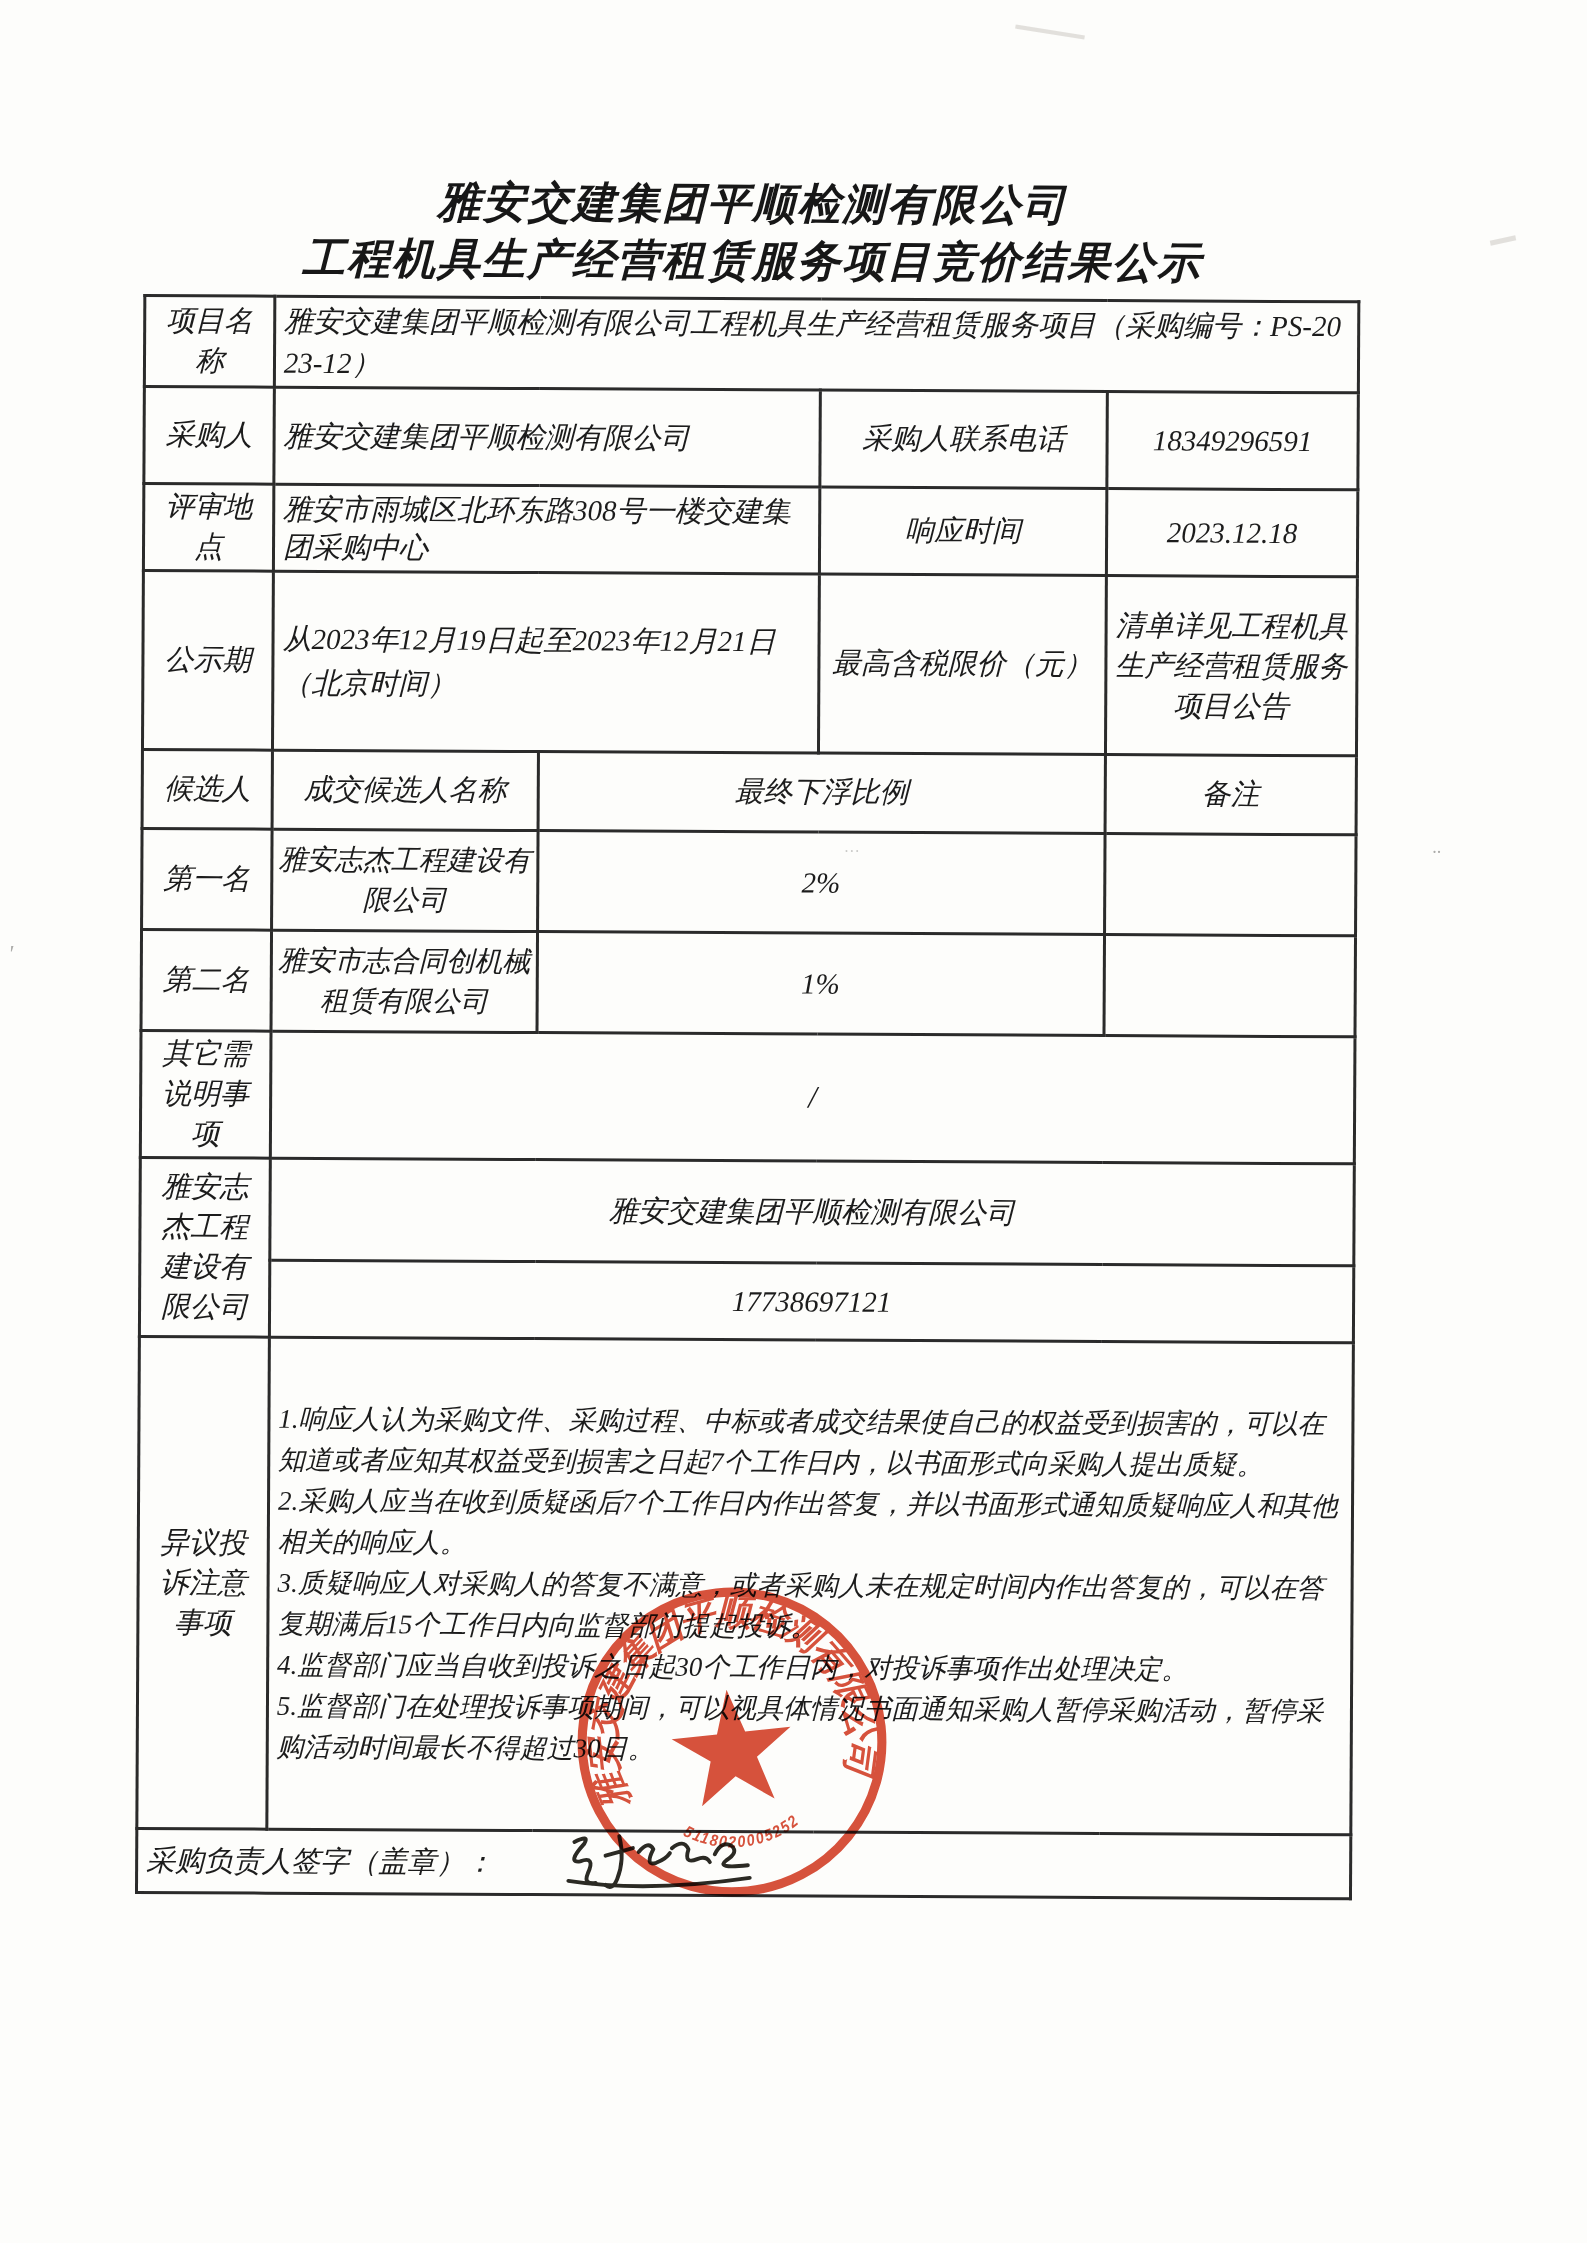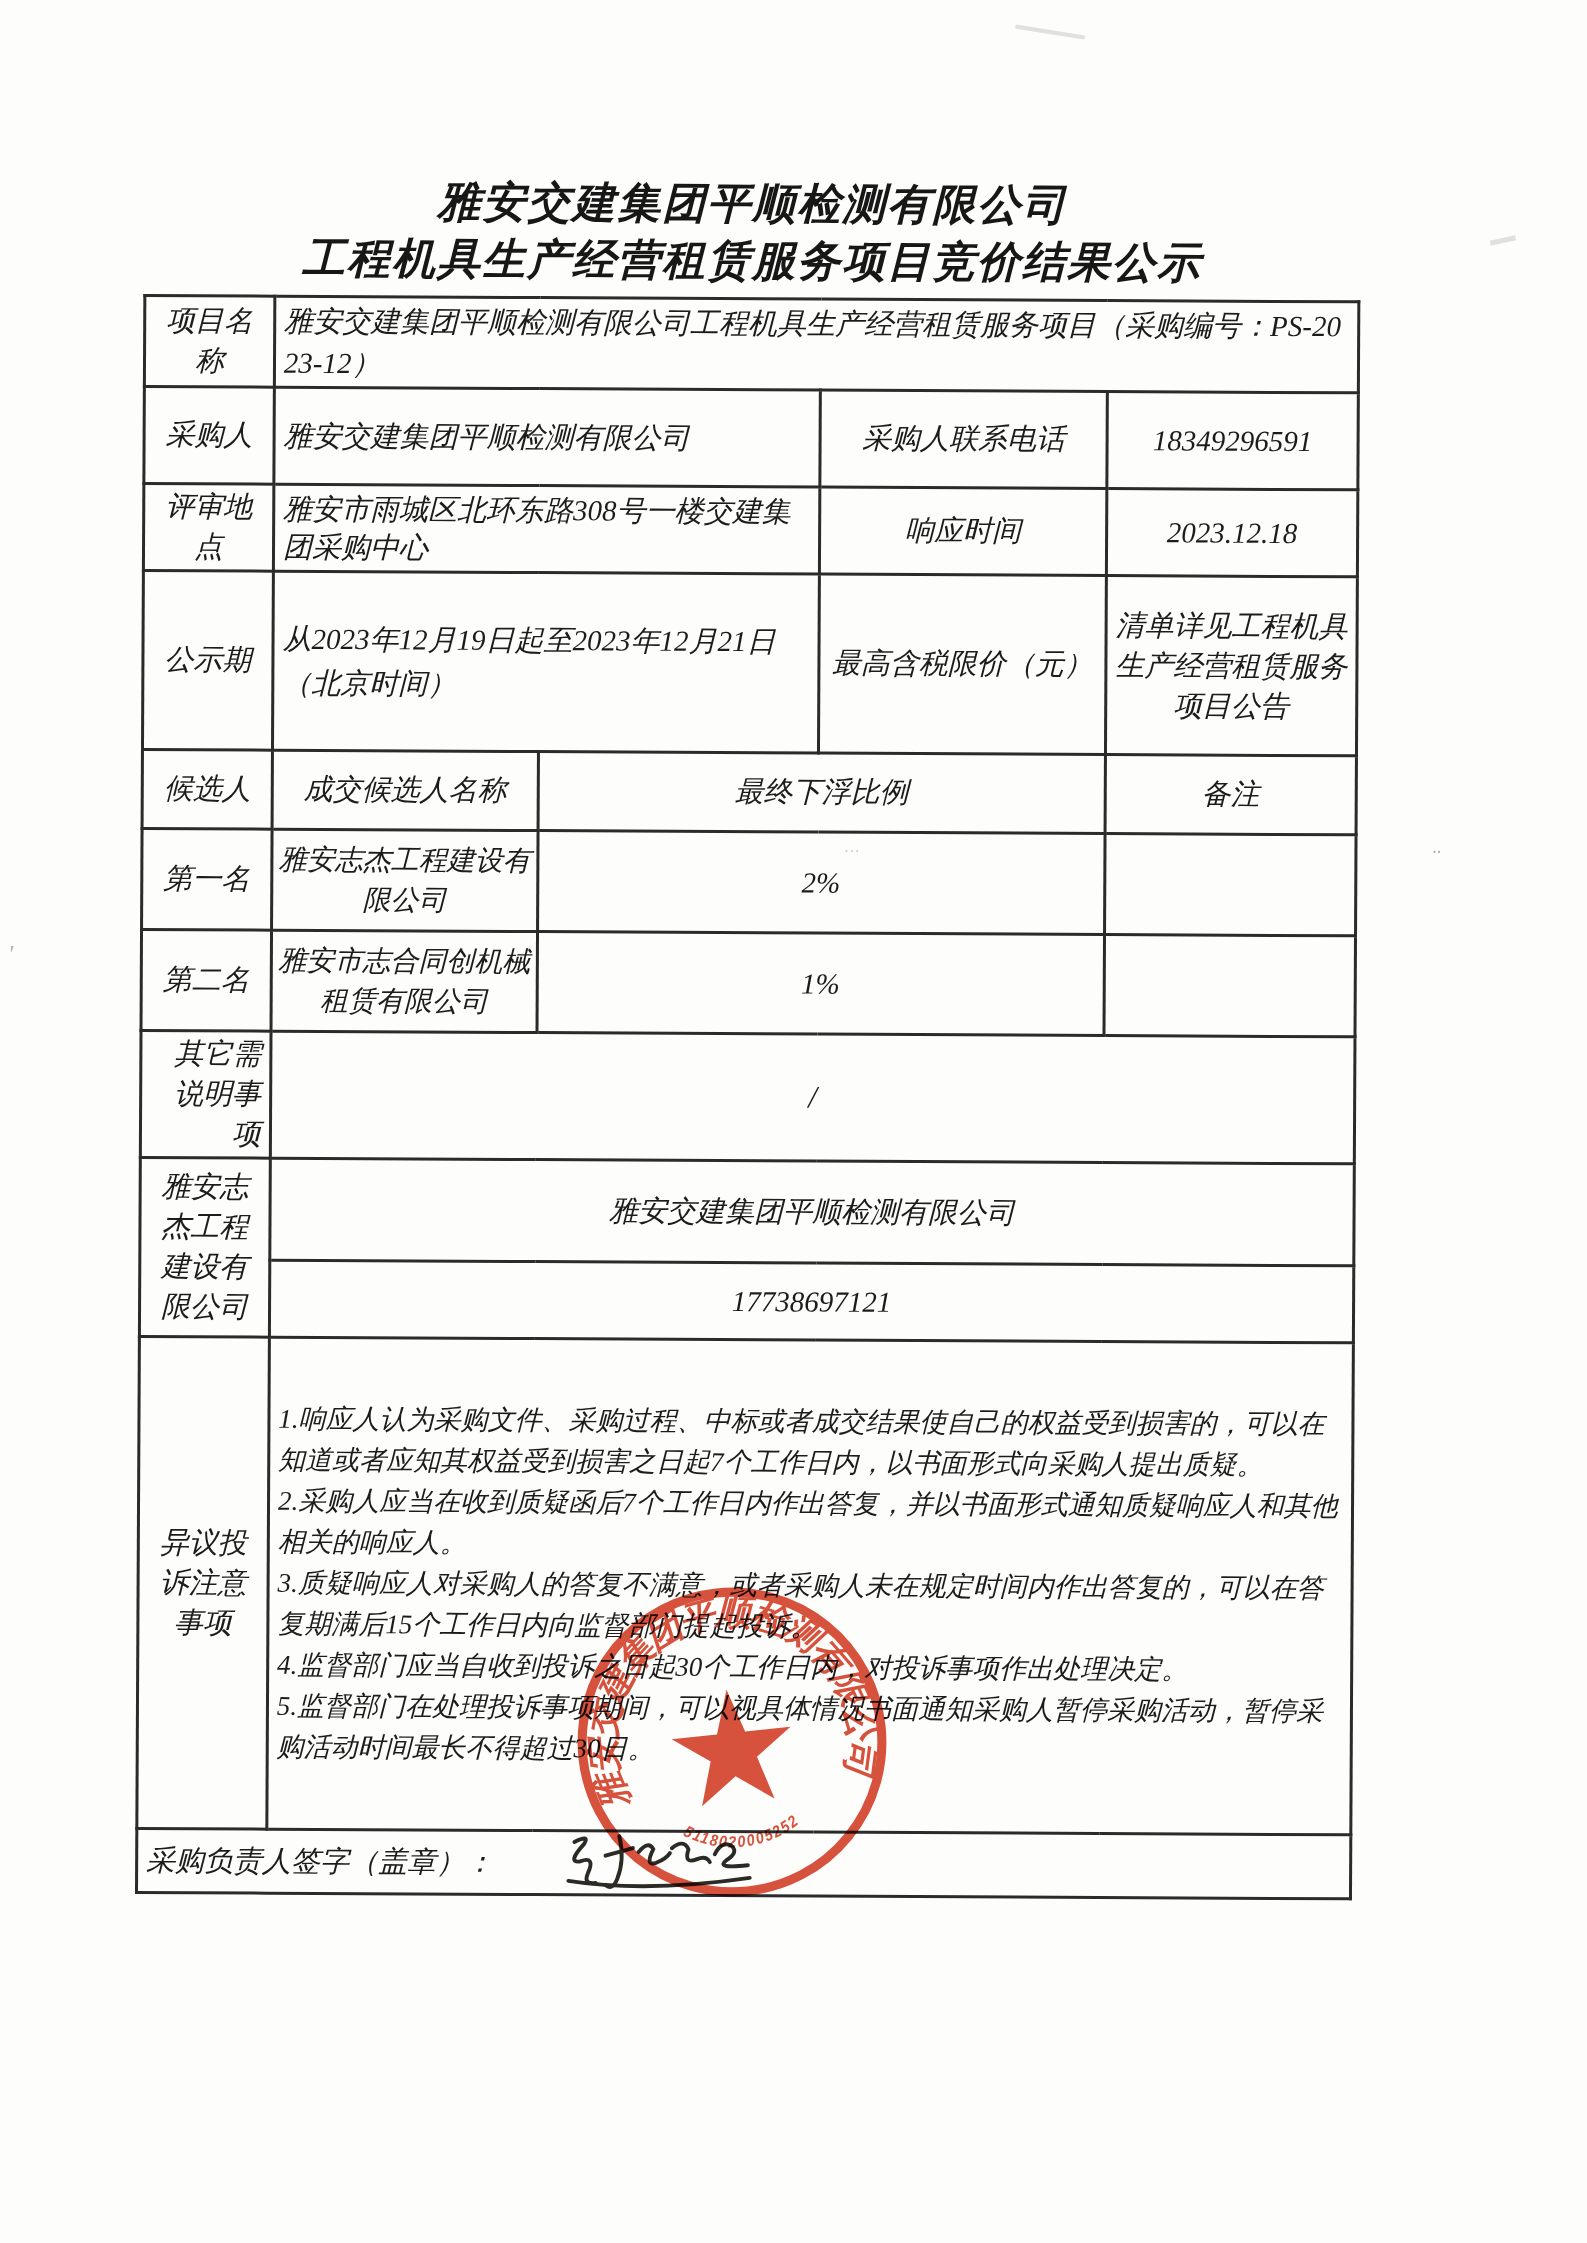--- a/index.html
+++ b/index.html
@@ -16,21 +16,21 @@
   }
   .title{ text-align:center; font-weight:bold; font-size:43px; line-height:57px; letter-spacing:2px; color:#171717;}
   table.sheet{
     border-collapse:collapse; table-layout:fixed; width:1217px; margin-top:8px;
   }
   table.sheet td{
     border:3px solid #2b2b2b; font-size:29px; vertical-align:middle;
     word-break:break-all; padding:2px 8px; color:#1c1c1c;
   }
   td.lab{ text-align:center; font-size:28px; padding:2px 4px; }
-  td.lab-l{ text-align:right; font-size:28px; padding:2px 4px; }
+  td.lab-l{ text-align:center; font-size:28px; padding:2px 4px; }
   td.val{ text-align:left; line-height:42px; }
   td.cen{ text-align:center; }
   td.note{ text-align:center; font-size:27px; line-height:40px; padding:2px 6px;}
   td.obj{ padding:10px 14px; }
   td.obj p{ margin:0; font-size:27px; line-height:41px; text-align:left; }
   tr.r1 td{ height:80px; }  tr.r2 td{ height:90px; }
   tr.r3 td{ height:80px; }  tr.r4 td{ height:172px; }
   tr.r5 td{ height:72px; }  tr.r6 td{ height:94px; }
   tr.r7 td{ height:94px; }  tr.r8 td{ height:82px; }
   tr.r9a td{ height:95px; } tr.r9b td{ height:70px; }

